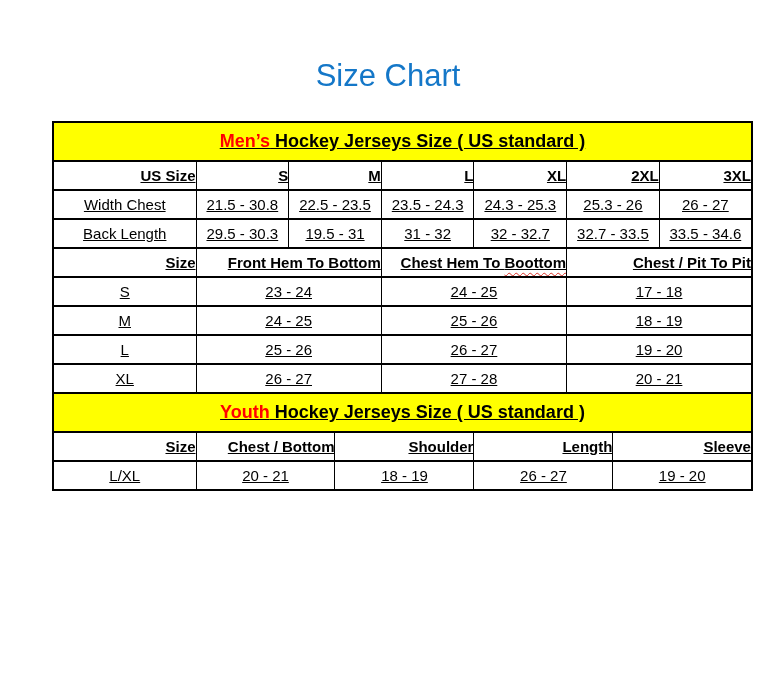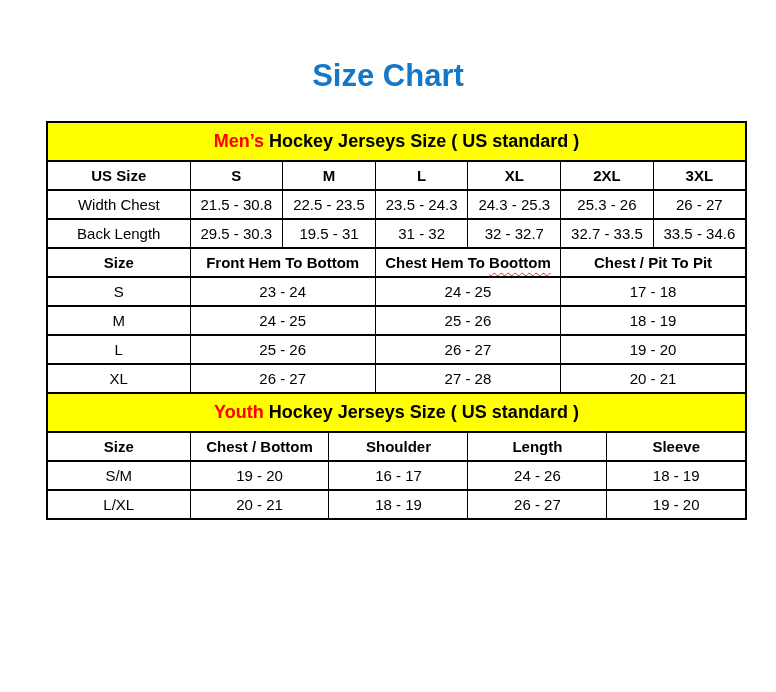--- a/index.html
+++ b/index.html
@@ -7,44 +7,45 @@
     position:relative;
     width:776px;height:692px;
     background:#ffffff;
     font-family:"Liberation Sans",sans-serif;
     color:#000;
     overflow:hidden;
   }
   .title{
     position:absolute;top:58px;left:0;width:776px;
     margin:0;text-align:center;
-    font-size:31px;font-weight:bold;color:#1477C8;
+    font-size:31px;font-weight:normal;color:#1477C8;
   }
   table.size-chart{
-    position:absolute;top:121px;left:46px;
+    position:absolute;top:121px;left:52px;
     width:699px;
     border-collapse:collapse;table-layout:fixed;
     border:2px solid #000;
+    text-decoration:underline;
   }
   col.label-col{width:143px;}
   col.v{width:46.33px;}
   td,th{
     border:2px solid #000;
     border-left-width:1px;border-right-width:1px;
     text-align:center;vertical-align:middle;
     padding:0;font-size:15px;line-height:1.15;
     overflow:hidden;white-space:nowrap;
   }
   tr.band td{
     background:#FFFF00;
     height:37px;
     font-size:18px;font-weight:bold;
     border-left-width:2px;border-right-width:2px;
   }
-  tr.head th{height:27px;font-weight:bold;}
+  tr.head th{height:27px;font-weight:bold;text-align:right;}
   tr.data td{height:27px;font-weight:normal;}
   td.bold-label{font-weight:bold;}
   .hl{color:#FF0000;}
   .wavy{
     text-decoration-line:underline;
     text-decoration-style:wavy;
     text-decoration-color:#D93025;
     text-decoration-thickness:1px;
     text-underline-offset:4px;
   }
@@ -140,27 +141,20 @@
         <td colspan="13"><span class="hl">Youth</span><span> Hockey Jerseys Size ( US standard )</span></td>
       </tr>
       <tr class="head">
         <th>Size</th>
         <th colspan="3">Chest / Bottom</th>
         <th colspan="3">Shoulder</th>
         <th colspan="3">Length</th>
         <th colspan="3">Sleeve</th>
       </tr>
       <tr class="data">
-        <td class="bold-label">S/M</td>
-        <td colspan="3">19 - 20</td>
-        <td colspan="3">16 - 17</td>
-        <td colspan="3">24 - 26</td>
-        <td colspan="3">18 - 19</td>
-      </tr>
-      <tr class="data">
         <td class="bold-label">L/XL</td>
         <td colspan="3">20 - 21</td>
         <td colspan="3">18 - 19</td>
         <td colspan="3">26 - 27</td>
         <td colspan="3">19 - 20</td>
       </tr>
 
     </tbody>
   </table>
 </div>

